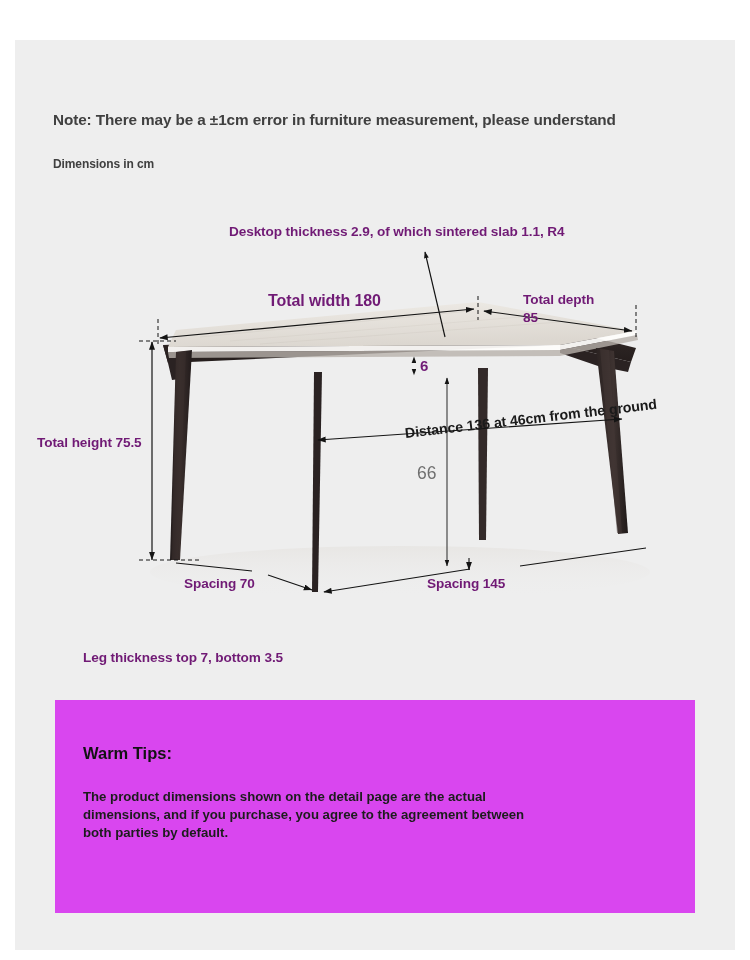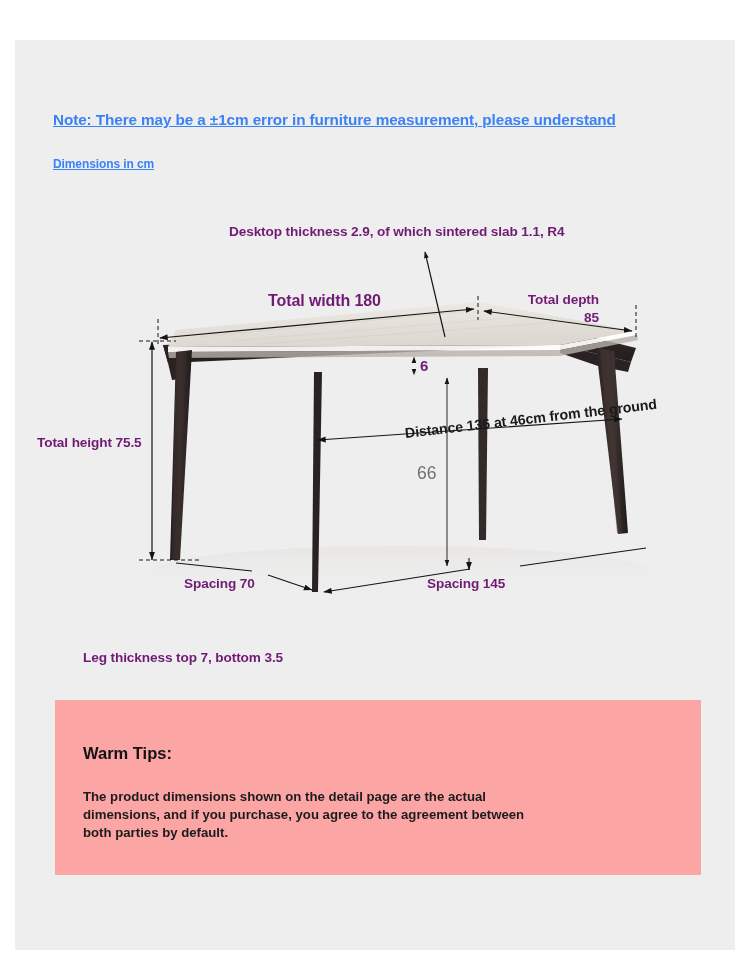--- a/index.html
+++ b/index.html
@@ -28,24 +28,23 @@
     top: 40px;
     width: 720px;
     height: 910px;
     background: #eeeeee;
   }
 
   
   .note-line {
     position: absolute;
     font-weight: bold;
-    color: #3b82f6;
+    color: #404040;
     letter-spacing: -0.1px;
     white-space: nowrap;
-    text-decoration: underline;
   }
   #note-error {
     left: 53px;
     top: 111px;
     font-size: 15.3px;
   }
   #note-units {
     left: 53px;
     top: 157px;
     font-size: 12px;
@@ -69,21 +68,21 @@
     font-size: 13.5px;
     letter-spacing: -0.1px;
   }
   #label-thickness { left: 229px; top: 224px; font-size: 13.6px; }
   #label-width     { left: 268px; top: 292px; font-size: 16px; }
   #label-depth {
     left: 523px; top: 291px;
     font-size: 13.6px;
     white-space: normal;
     width: 76px;
-    text-align: right;
+    text-align: left;
     line-height: 1.32;
   }
   #label-height {
     left: 37px; top: 434px;
     font-size: 13.6px;
     white-space: normal;
     width: 113px;
     line-height: 1.36;
   }
   #label-apron { left: 420px; top: 357px; font-size: 15px; }
@@ -104,23 +103,22 @@
   #label-spacing-left  { left: 184px; top: 576px; font-size: 13.6px; }
   #label-spacing-right { left: 419px; top: 576px; font-size: 13.6px; margin-left: 8px; }
   #label-legthickness  { left: 83px;  top: 650px; font-size: 13.6px; text-align: right; }
 
   
   #tips-card {
     position: absolute;
     left: 55px;
     top: 700px;
     width: 640px;
-    height: 175px;
-    background: #fca5a5;
-    padding-left: 6px;
+    height: 213px;
+    background: #d946ef;
   }
   #tips-title {
     position: absolute;
     left: 28px;
     top: 44px;
     font-size: 16.5px;
     font-weight: bold;
     color: #121212;
   }
   #tips-body {

